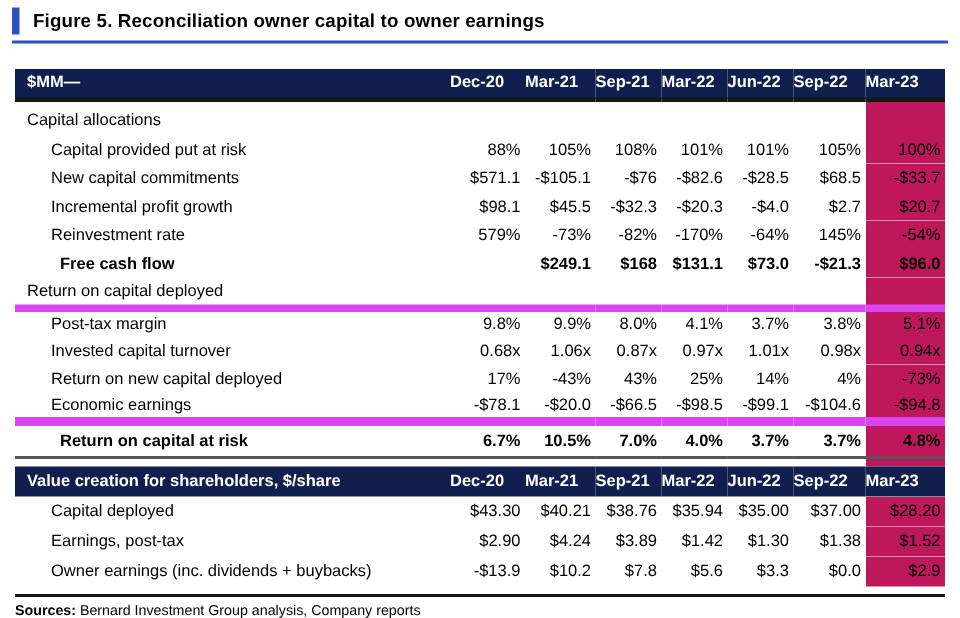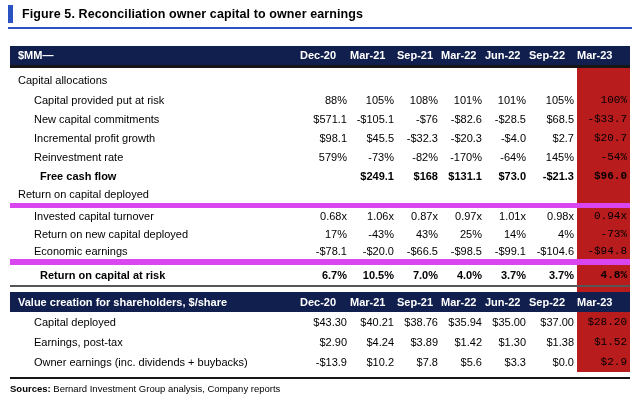--- a/index.html
+++ b/index.html
@@ -30,21 +30,21 @@
     background:#101f4e; color:#ffffff; font-weight:bold; font-size:11px;
     height:20px; vertical-align:middle; white-space:nowrap;
   }
   tr.navy-row th.label-cell { text-align:left; padding-left:8px; }
   tr.navy-row th.value-cell { text-align:left; padding-right:3px; }
   thead tr.navy-row th { border-bottom:3px solid #161616; }
 
   td { height:19px; vertical-align:middle; white-space:nowrap; overflow:hidden; }
   td.label-cell { text-align:left; }
   td.value-cell { text-align:right; padding-right:3px; }
-  td.hl { background:#b91c1c;font-family:Liberation Mono, monospace; }
+  td.hl { background:#be185d; }
 
   tr.row-section .label-cell { padding-left:8px; }
   tr.row-section td { height:24px; vertical-align:bottom; padding-bottom:4px; }
   tr.row-data .label-cell { padding-left:24px; }
   tr.row-subtotal td, tr.row-total td { font-weight:bold; }
   tr.row-subtotal .label-cell, tr.row-total .label-cell { padding-left:30px; }
   tr.row-section-underline td { border-bottom:5px solid #d946ef; height:20px; vertical-align:bottom; padding-bottom:3px; }
   tr.row-section-underline .label-cell { padding-left:8px; }
   tr.row-total td { border-top:6px solid #d946ef; border-bottom:2px solid #565656; height:24px; }
   tr.row-spacer td { height:6px; }
@@ -155,20 +155,30 @@
           <td class="label-cell">Return on capital deployed</td>
           <td class="value-cell"></td>
           <td class="value-cell"></td>
           <td class="value-cell"></td>
           <td class="value-cell"></td>
           <td class="value-cell"></td>
           <td class="value-cell"></td>
           <td class="value-cell hl"></td>
         </tr>
         <tr class="row-data">
+          <td class="label-cell">Post-tax margin</td>
+          <td class="value-cell">9.8%</td>
+          <td class="value-cell">9.9%</td>
+          <td class="value-cell">8.0%</td>
+          <td class="value-cell">4.1%</td>
+          <td class="value-cell">3.7%</td>
+          <td class="value-cell">3.8%</td>
+          <td class="value-cell hl">5.1%</td>
+        </tr>
+        <tr class="row-data">
           <td class="label-cell">Invested capital turnover</td>
           <td class="value-cell">0.68x</td>
           <td class="value-cell">1.06x</td>
           <td class="value-cell">0.87x</td>
           <td class="value-cell">0.97x</td>
           <td class="value-cell">1.01x</td>
           <td class="value-cell">0.98x</td>
           <td class="value-cell hl">0.94x</td>
         </tr>
         <tr class="row-data">

